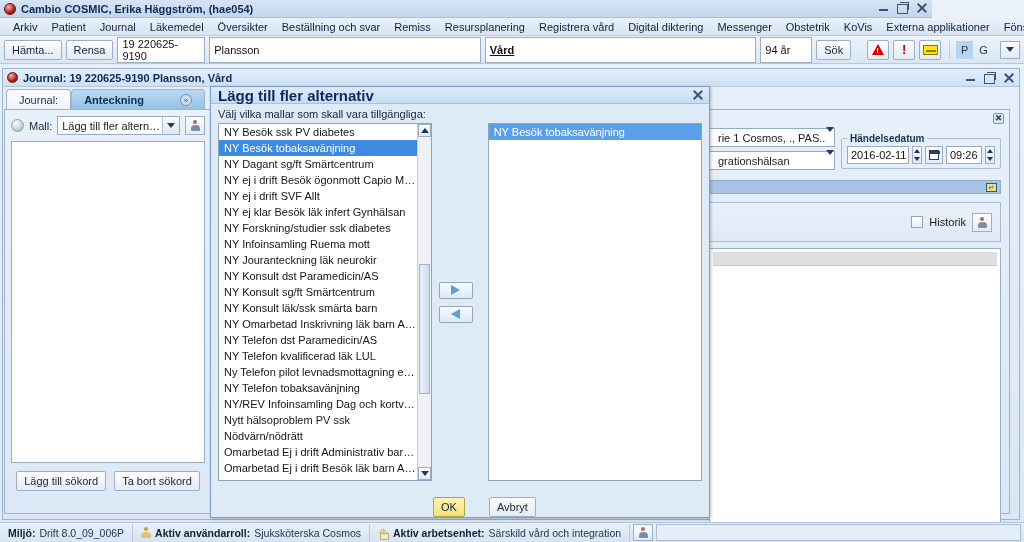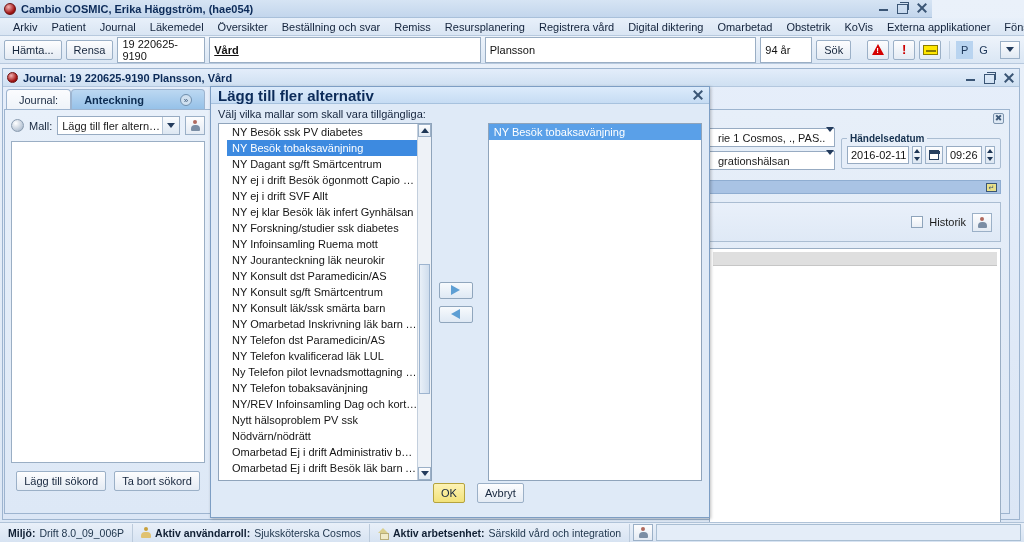--- a/index.html
+++ b/index.html
@@ -373,21 +373,21 @@
   }
   .dlg-body {
     position: absolute; left: 7px; top: 36px; right: 7px; bottom: 36px;
     display: flex; align-items: stretch; gap: 0;
   }
   .listbox {
     background: #fff; border: 1px solid #8fa4bb;
     display: flex; flex-direction: column;
     overflow: hidden; position: relative;
   }
-  .listbox.left { width: 222px; padding-left: 8px; }
+  .listbox.left { width: 222px; }
   .listbox.right { width: 222px; margin-left: 9px; }
   .list-items {
     flex: 1; overflow: hidden; padding: 0;
   }
   .li {
     height: 16px; line-height: 16px; font-size: 11px;
     padding-left: 5px; white-space: nowrap;
     overflow: hidden; text-overflow: ellipsis; color: #151515;
     cursor: default;
   }
@@ -424,21 +424,21 @@
     border-radius: 2px; cursor: default;
   }
   .arr {
     width: 0; height: 0;
     border-top: 5px solid transparent; border-bottom: 5px solid transparent;
   }
   .arr.r { border-left: 9px solid #5e9fd4; }
   .arr.l { border-right: 9px solid #5e9fd4; }
   .dlg-foot {
     position: absolute; left: 0; right: 0; bottom: 0; height: 34px;
-    display: flex; align-items: flex-start; gap: 12px; padding-left: 222px;
+    display: flex; align-items: flex-end; gap: 24px; padding-left: 222px;
   }
   .btn.okbtn {
     background: linear-gradient(#fdf3b5, #f2e27a);
     border: 1px solid #b5a33e;
   }
 
   
   .statusbar {
     position: absolute; left: 0; bottom: 0; width: 1024px; height: 20px;
     background: linear-gradient(#e9f0f9, #d7e3f2);
@@ -506,36 +506,36 @@
     <span class="menuitem">Arkiv</span>
     <span class="menuitem">Patient</span>
     <span class="menuitem">Journal</span>
     <span class="menuitem">Läkemedel</span>
     <span class="menuitem">Översikter</span>
     <span class="menuitem">Beställning och svar</span>
     <span class="menuitem">Remiss</span>
     <span class="menuitem">Resursplanering</span>
     <span class="menuitem">Registrera vård</span>
     <span class="menuitem">Digital diktering</span>
-    <span class="menuitem">Omarbetad</span>
+    <span class="menuitem">Messenger</span>
     <span class="menuitem">Obstetrik</span>
     <span class="menuitem">KoVis</span>
     <span class="menuitem">Externa applikationer</span>
     <span class="menuitem">Fönster</span>
 
   </div>
 
   <div class="toolbar">
     <span class="btn">Hämta...</span>
     <span class="btn">Rensa</span>
     <span class="txtfield pnr">19 220625-9190</span>
+    <span class="txtfield namefield">Plansson</span>
     <span class="txtfield vard">
         <span>Vård</span>
       </span>
-    <span class="txtfield namefield">Plansson</span>
     <span class="txtfield agefield">94 år</span>
     <span class="btn">Sök</span>
     <span style="width:8px"></span>
     <span class="icon-sq">
         <span class="tri-warn"></span>
       </span>
     <span class="icon-sq">
         <span class="excl">!</span>
       </span>
     <span class="icon-sq">

